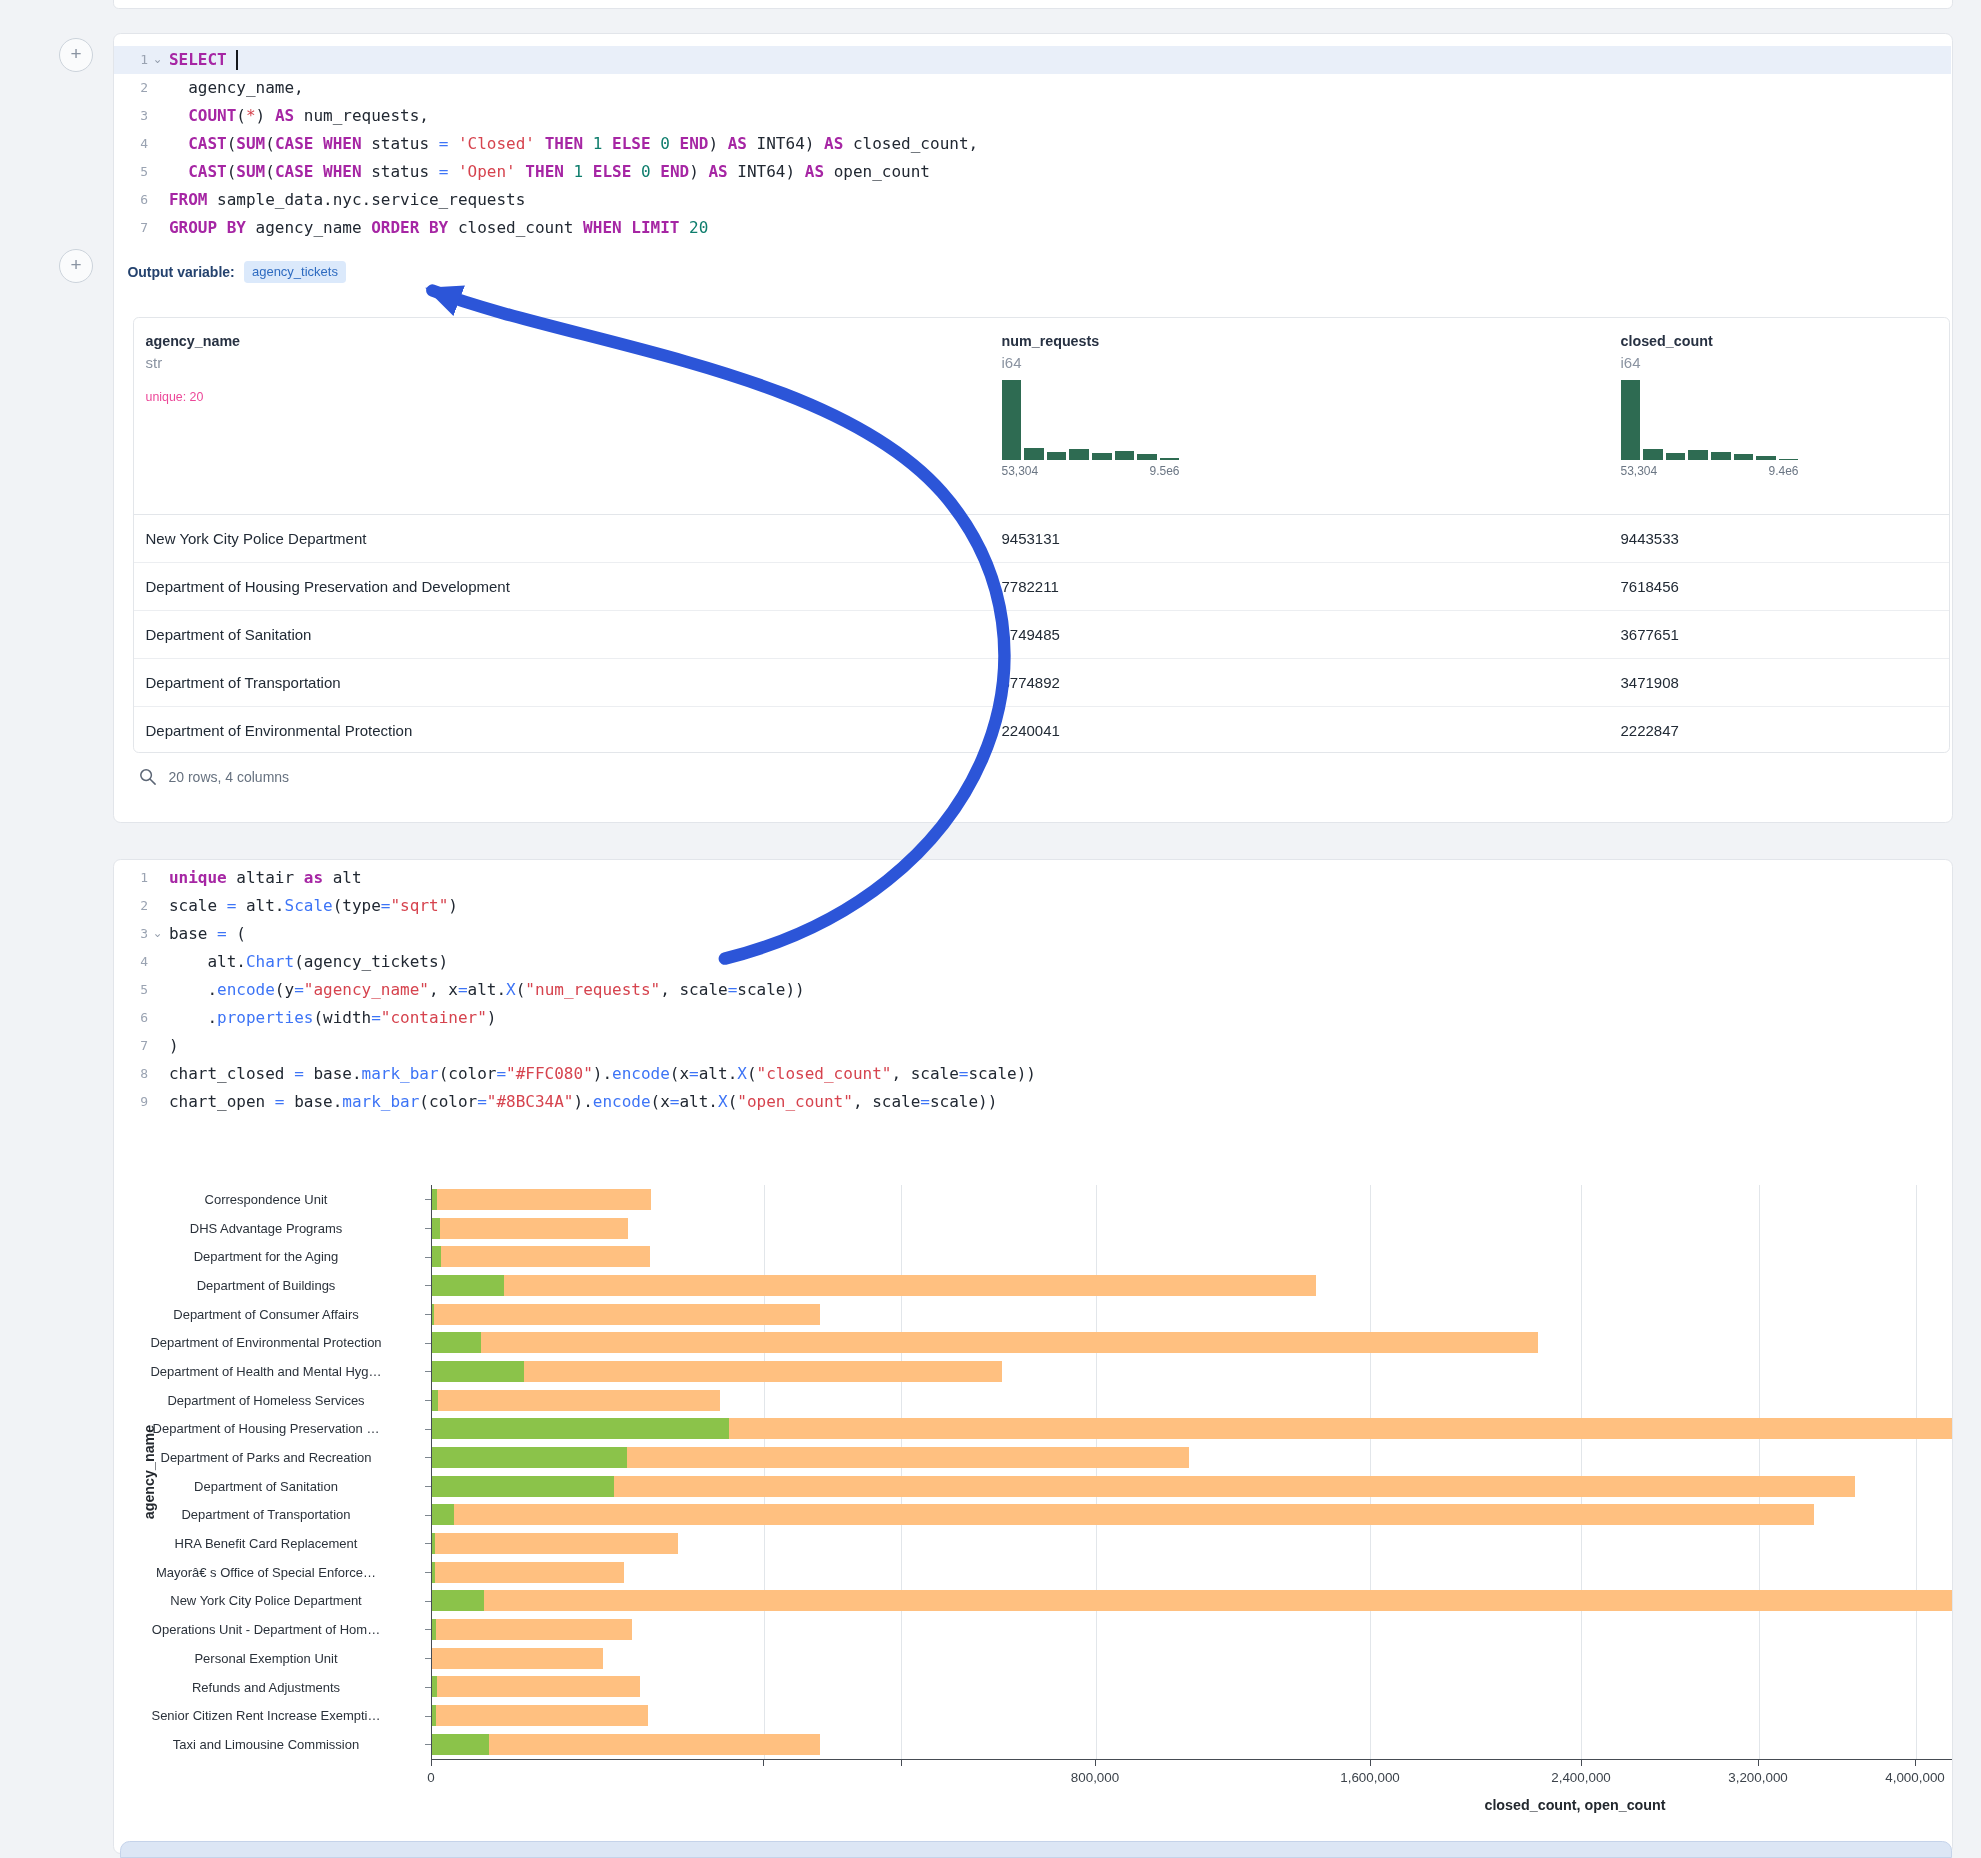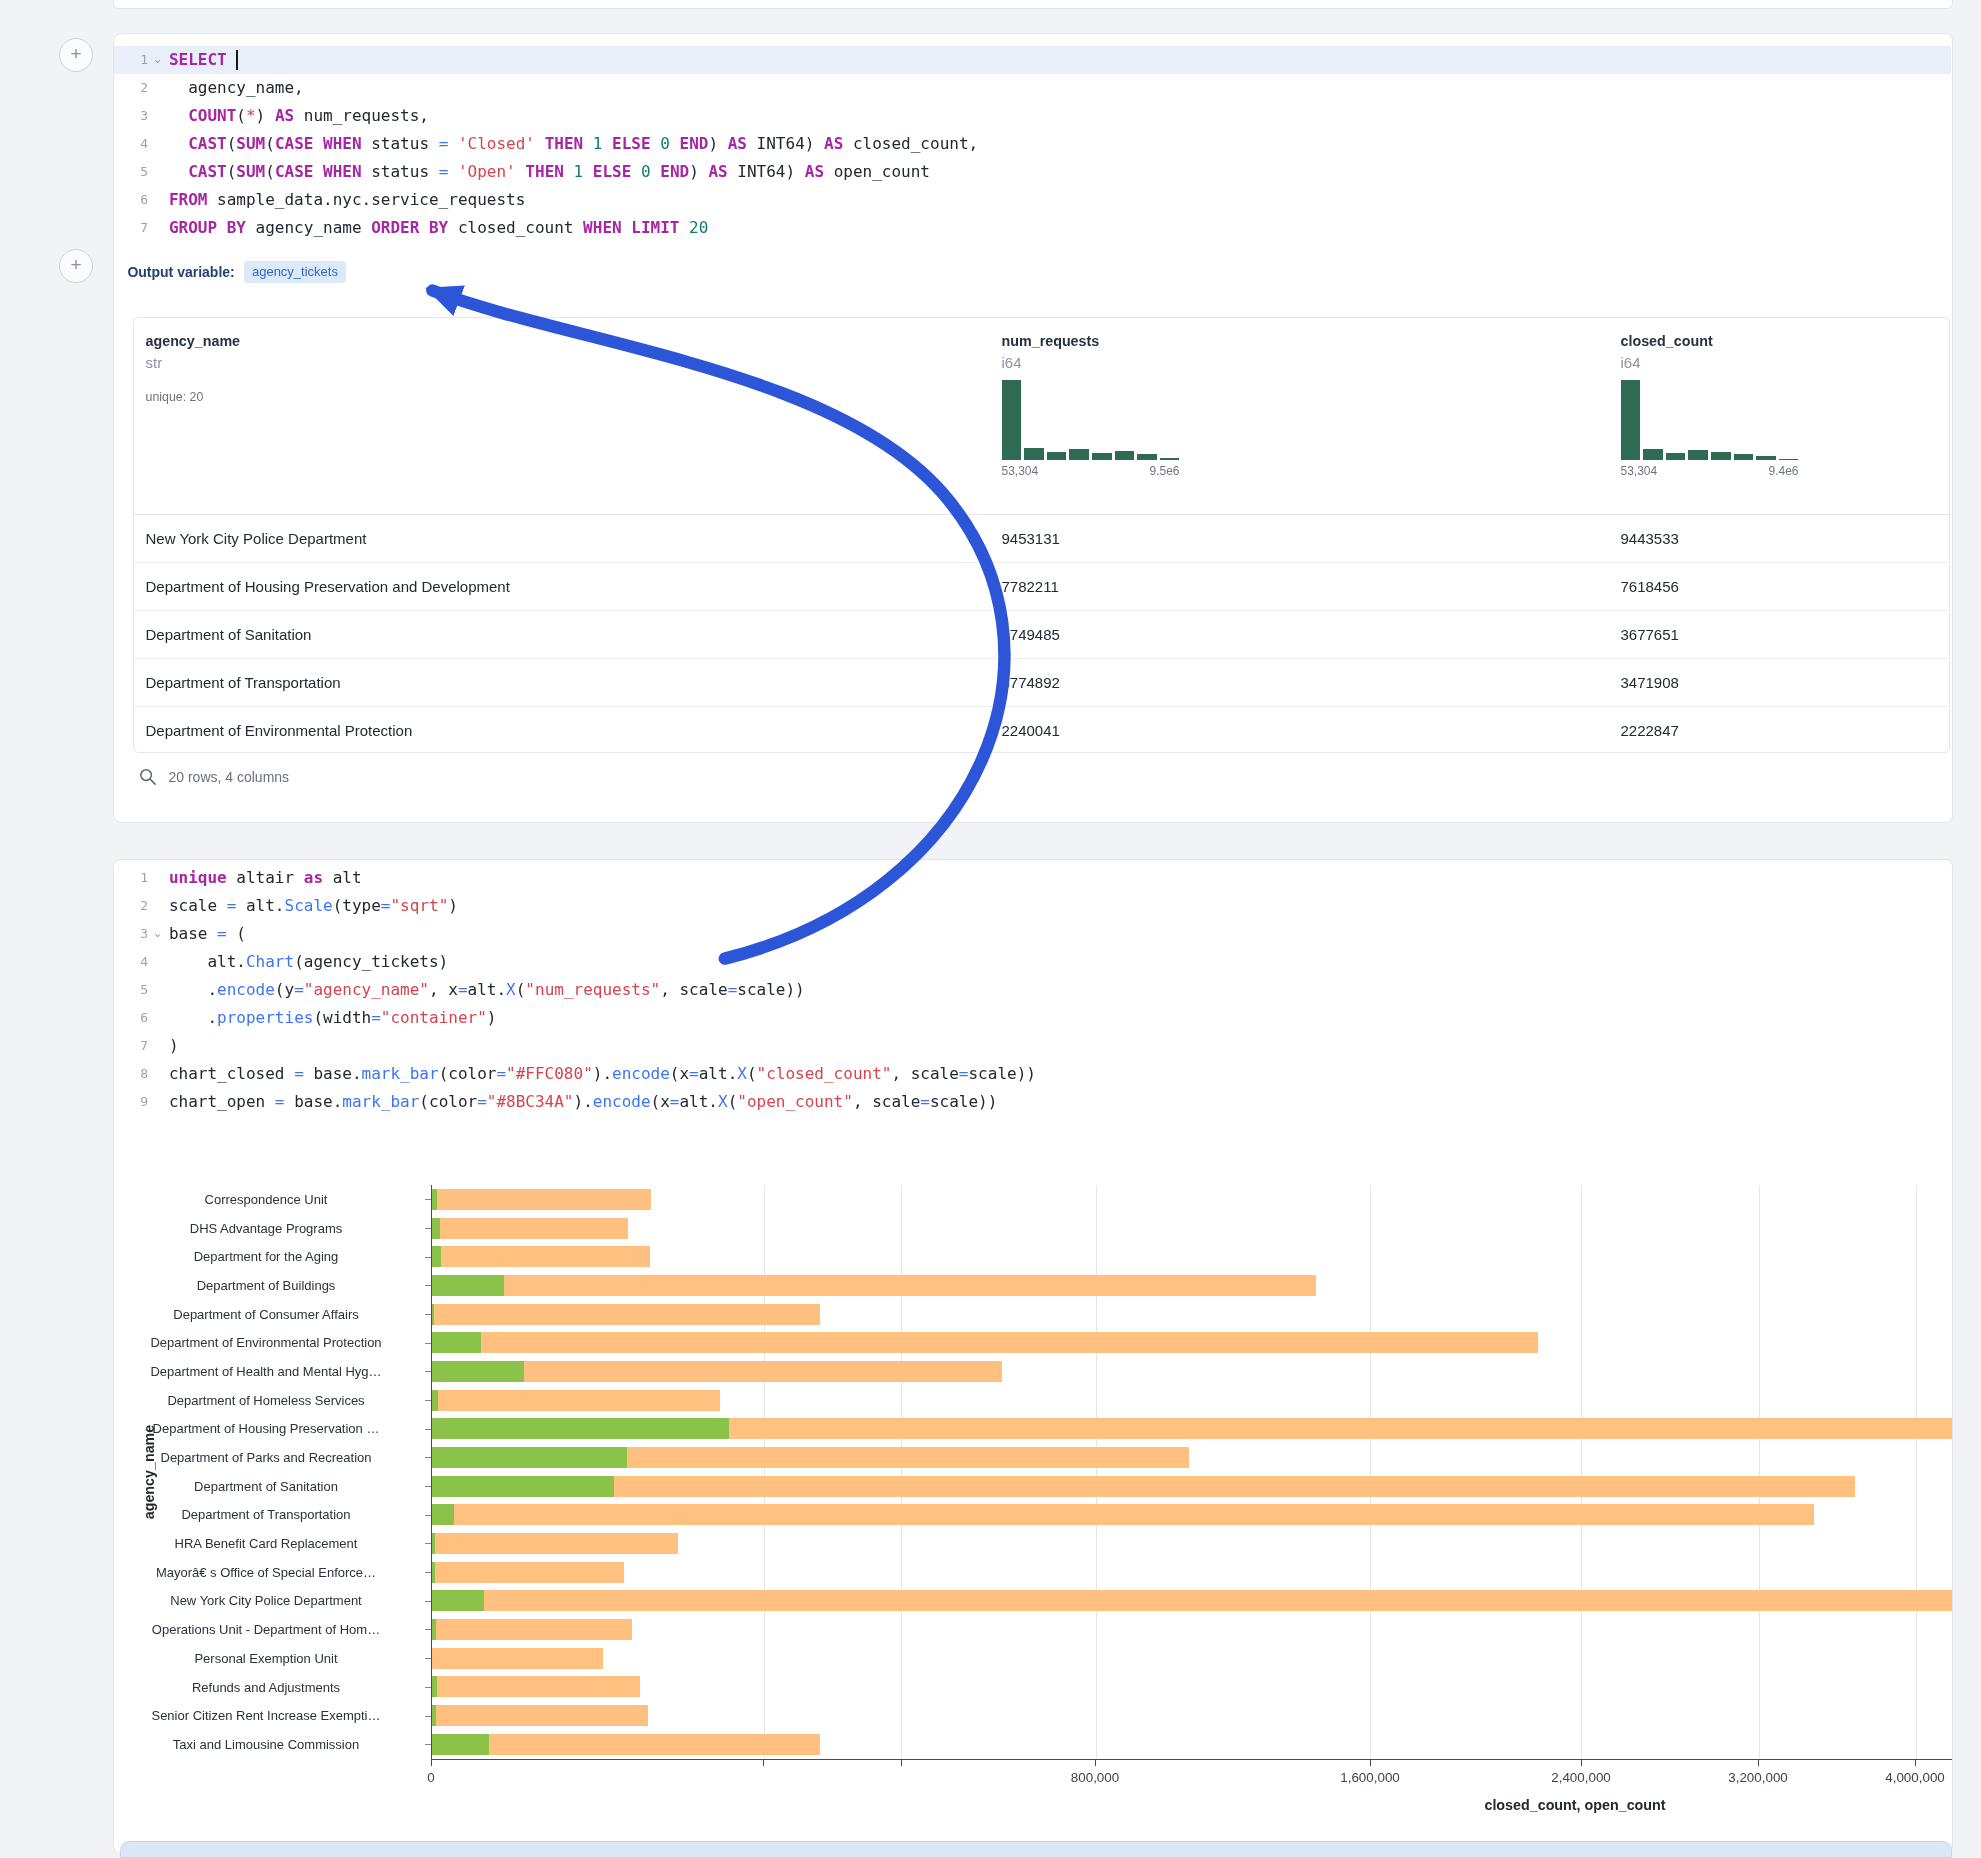--- a/index.html
+++ b/index.html
@@ -34,21 +34,21 @@
   .outvar-row{position:absolute;left:13.4px;top:227px;display:flex;align-items:center;gap:9.6px;}
   .outvar-label{font-size:14px;font-weight:bold;color:#24426e;}
   .chip{font-size:13px;color:#2e6bc0;background:#dbe9fb;border-radius:3.8px;padding:3.8px 7.6px;max-width:98px;overflow:hidden;white-space:nowrap;cursor:pointer;}
 
   
   .table-card{position:absolute;left:19px;top:283px;width:1817px;height:436px;border:1px solid #e3e6ea;border-radius:5.7px;overflow:hidden;box-sizing:border-box;background:#fff;}
   .thead{display:grid;grid-template-columns:856px 619px auto;height:196px;border-bottom:1px solid #e3e6ea;}
   .th{padding:15.3px 0 0 11.5px;box-sizing:border-box;}
   .th-name{font-size:14.3px;font-weight:bold;color:#273142;}
   .th-type{font-size:15px;color:#8a93a1;margin-top:4.8px;}
-  .th-meta{font-size:12.4px;color:#737373;margin-top:15.3px;line-height:1.8;}
+  .th-meta{font-size:12.4px;color:#ec4899;margin-top:15.3px;line-height:1.8;}
   .hist{margin-top:9.6px;width:178px;height:80px;display:flex;align-items:flex-end;gap:2.9px;}
   .hist-bar{flex:1;background:#2e6b52;}
   .hist-labels{width:178px;display:flex;justify-content:space-between;font-size:12px;color:#6b7684;margin-top:3.8px;align-items:center;}
   .trow{display:grid;grid-template-columns:856px 619px auto;height:47px;border-bottom:1px solid #eceef1;align-items:center;font-size:15px;color:#212a35;}
   .td{padding-left:11.5px;white-space:nowrap;overflow:hidden;}
   .table-footer{position:absolute;left:25px;top:734px;display:flex;align-items:center;gap:11.5px;color:#66717f;font-size:14px;}
 
   
   .chart-wrap{position:absolute;left:0;top:325px;width:1838px;height:669px;}
   .y-label{position:absolute;left:0;width:304px;text-align:center;font-size:13px;color:#2b323b;height:29px;line-height:29px;white-space:nowrap;}

